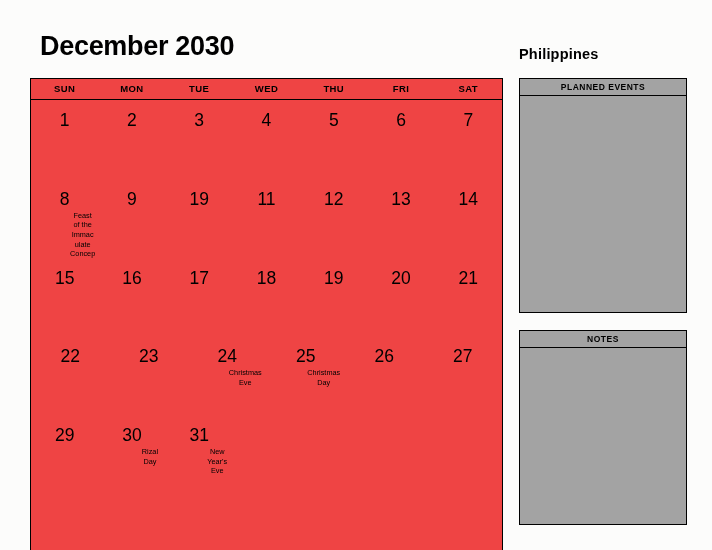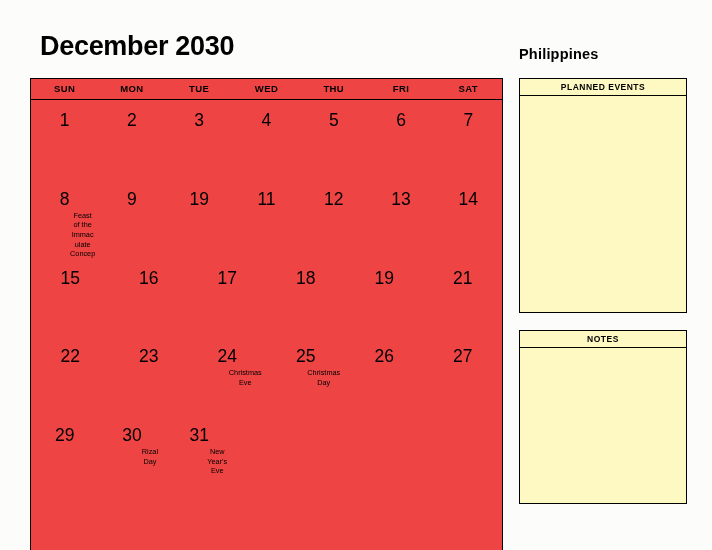--- a/index.html
+++ b/index.html
@@ -106,29 +106,29 @@
     margin-left: 36px;
   }
 
   
   .side-panel {
     position: absolute;
     left: 519px;
     width: 168px;
     border: 1px solid #000000;
     box-sizing: border-box;
-    background: #fef9c3;
+    background: #a3a3a3;
   }
   #planned-events-panel {
     top: 78px;
     height: 235px;
   }
   #notes-panel {
     top: 330px;
-    height: 174px;
+    height: 195px;
   }
   .panel-title {
     height: 17px;
     border-bottom: 1px solid #000000;
     box-sizing: border-box;
     text-align: center;
     font-size: 8.5px;
     font-weight: bold;
     letter-spacing: 0.5px;
     line-height: 16px;
@@ -213,20 +213,23 @@
         <div class="day-cell">
           <span class="day-number">17</span>
         </div>
         <div class="day-cell">
           <span class="day-number">18</span>
         </div>
         <div class="day-cell">
           <span class="day-number">19</span>
         </div>
         <div class="day-cell">
+          <span class="day-number">20</span>
+        </div>
+        <div class="day-cell">
           <span class="day-number">21</span>
         </div>
       </div>
       <div class="week-row">
         <div class="day-cell">
           <span class="day-number">22</span>
         </div>
         <div class="day-cell">
           <span class="day-number">23</span>
         </div>

